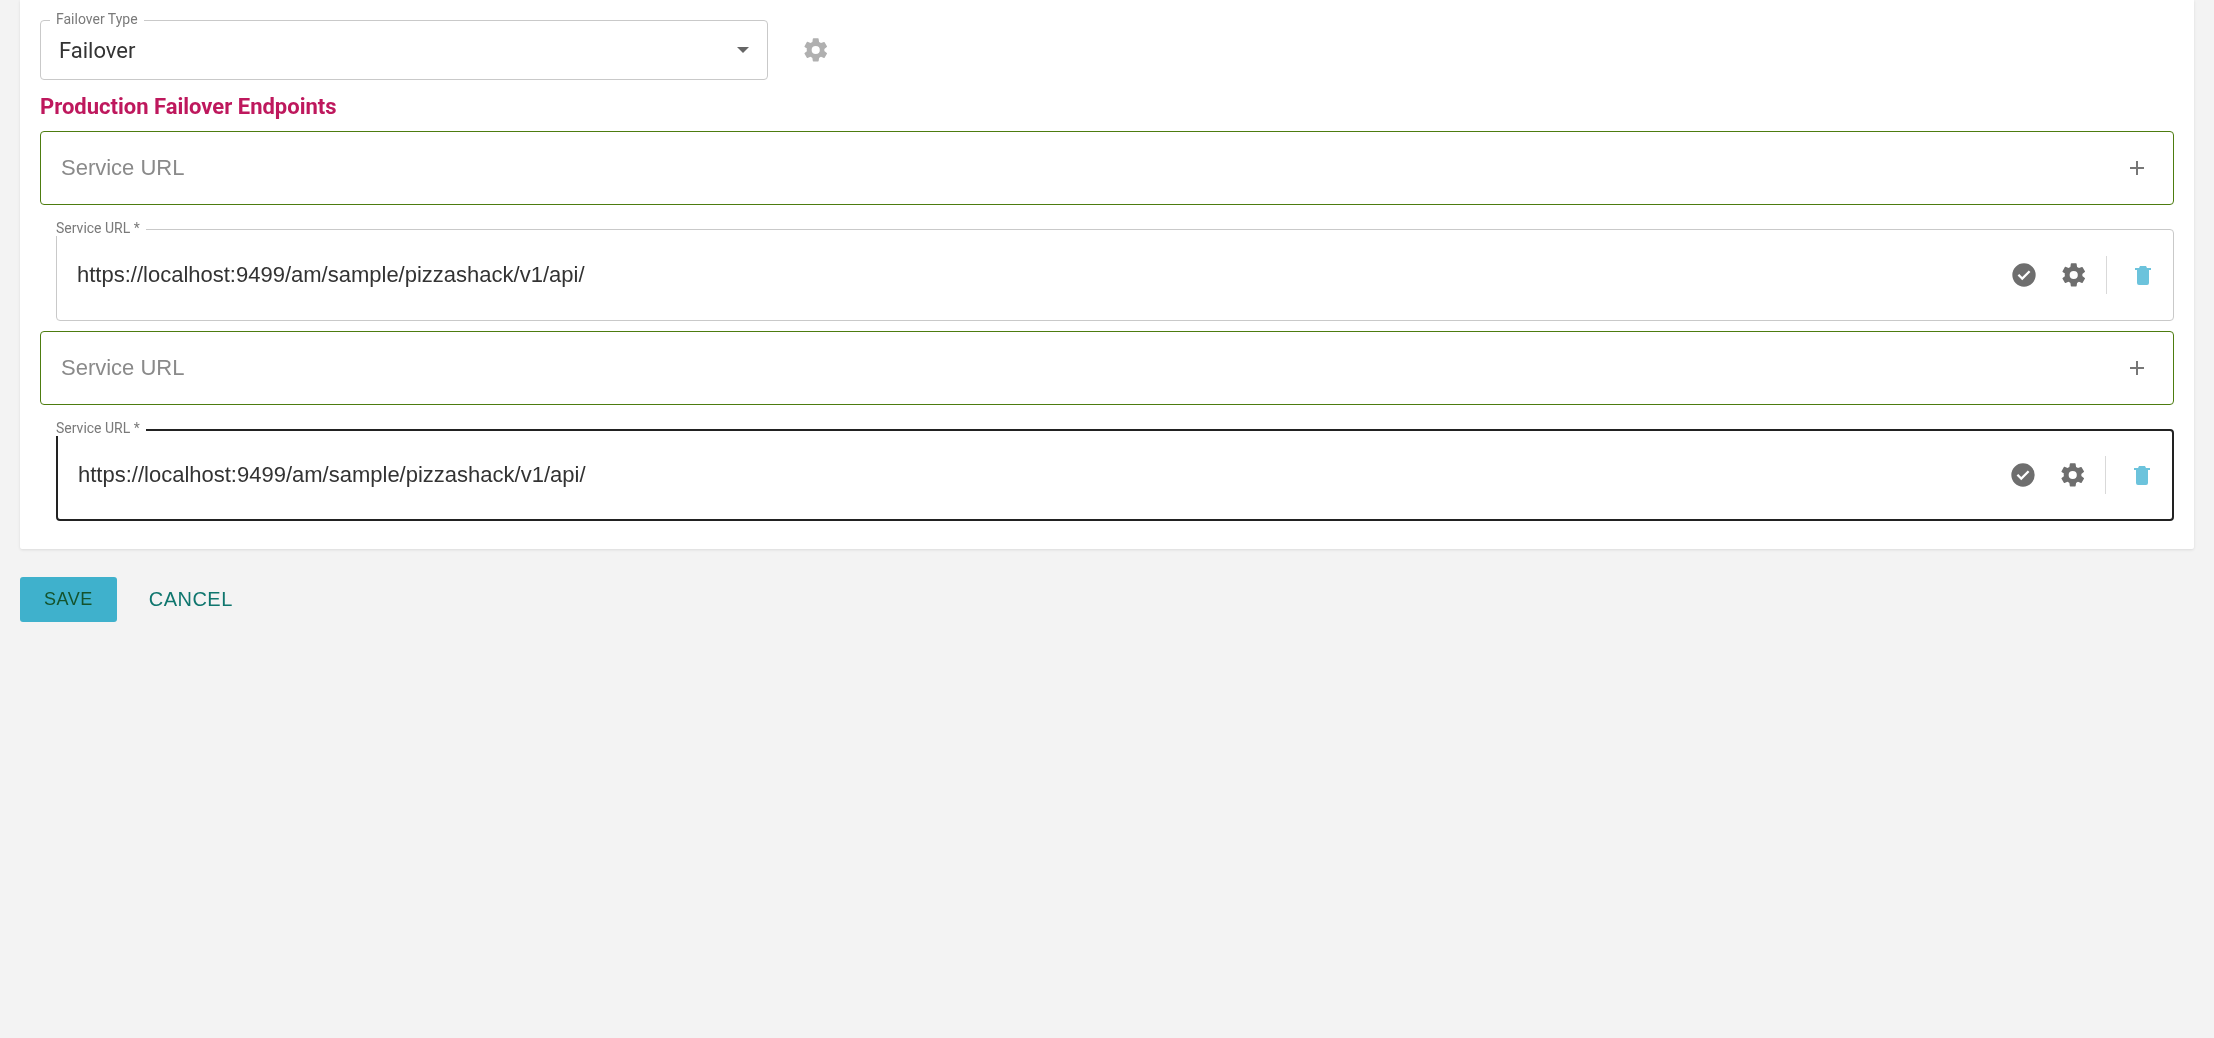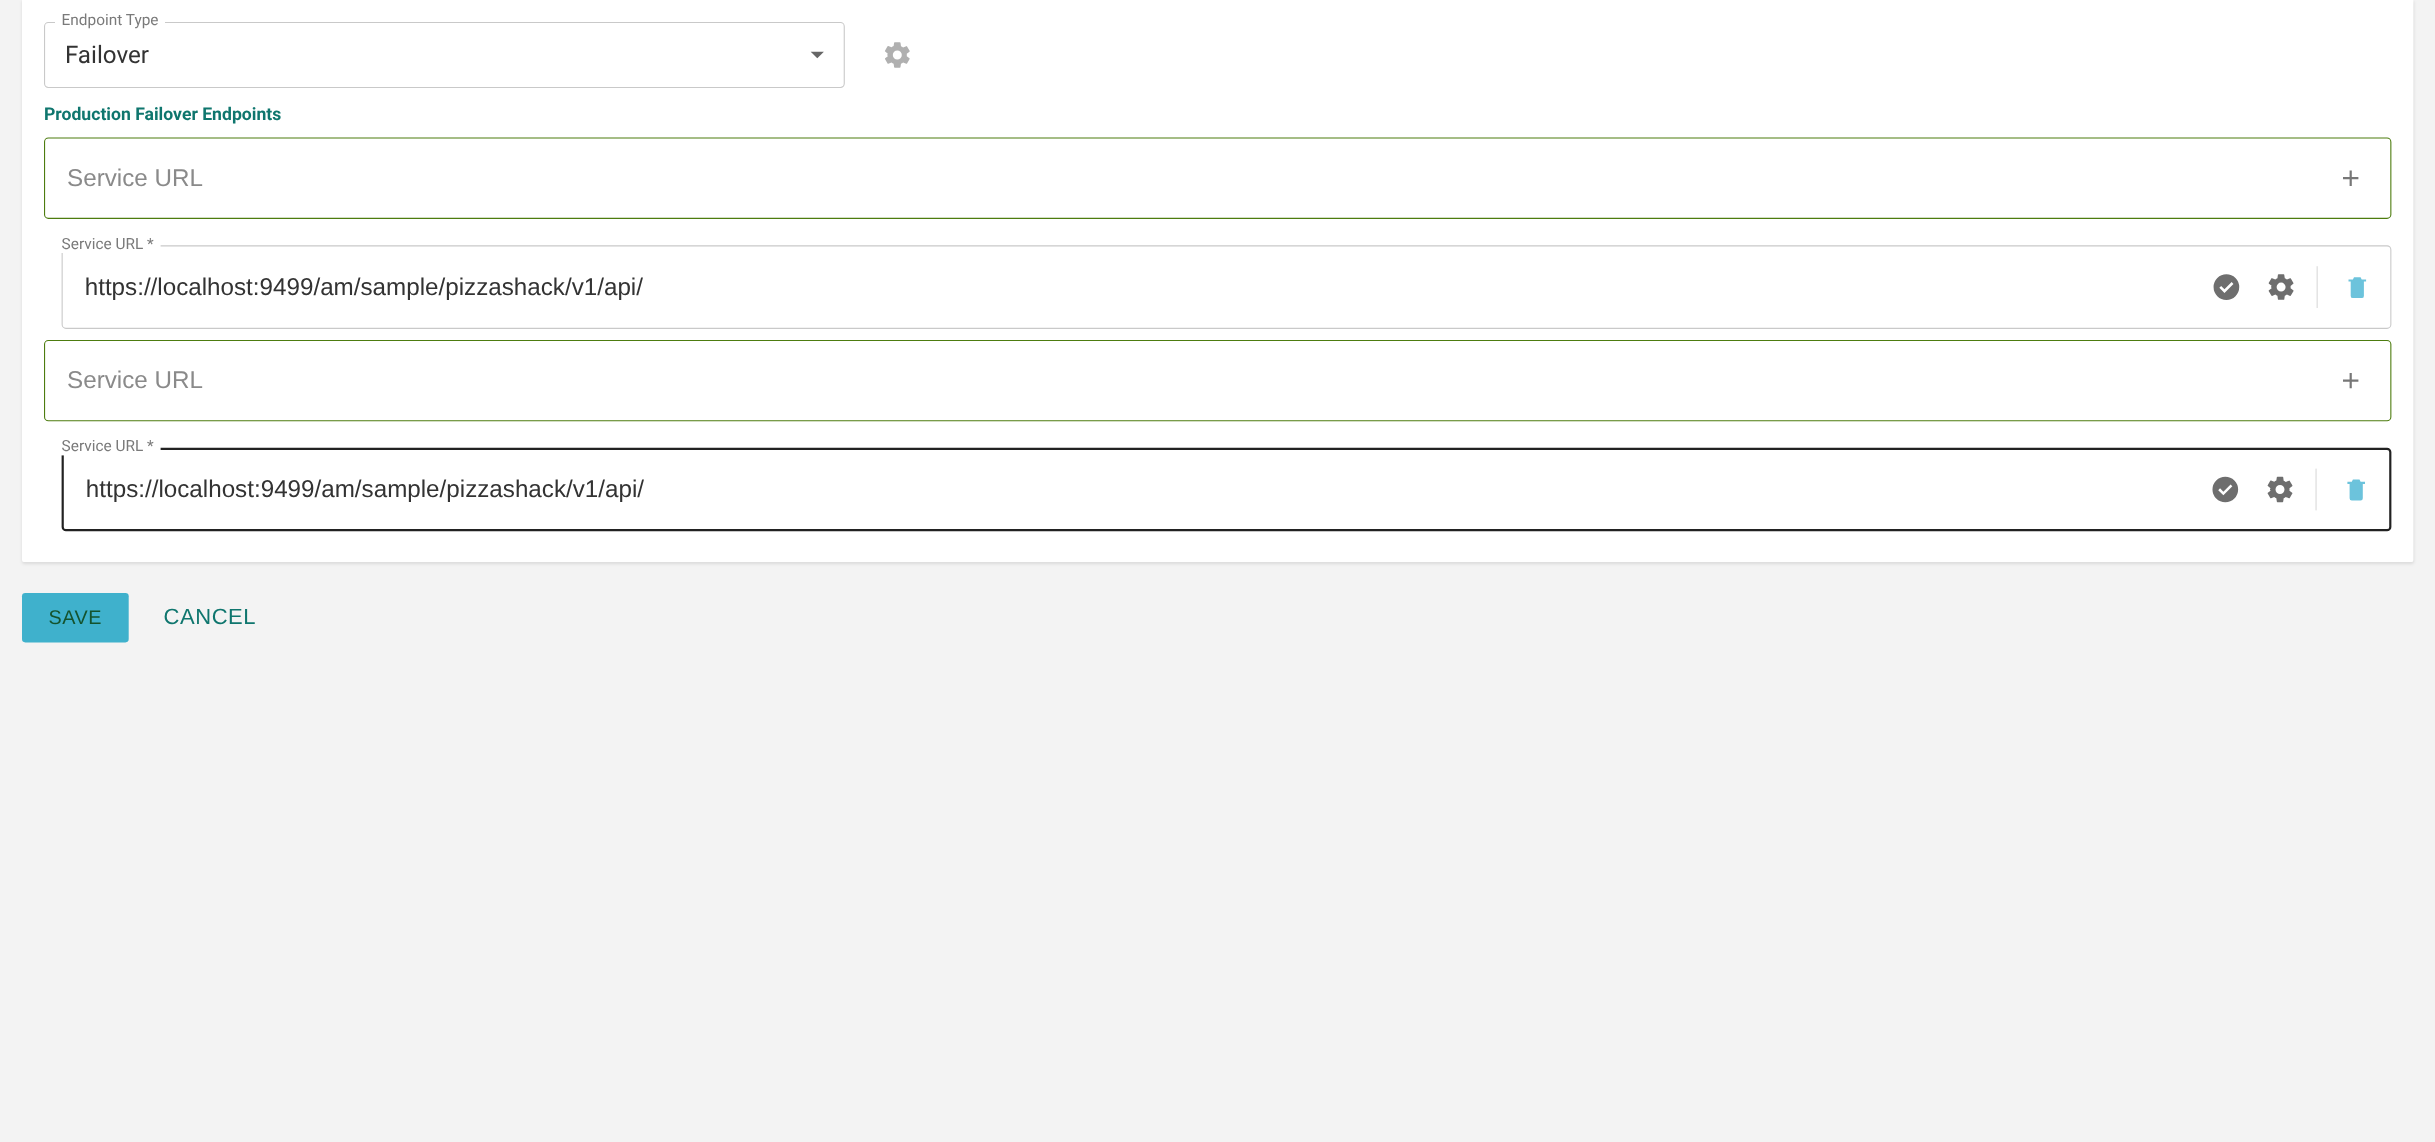--- a/index.html
+++ b/index.html
@@ -57,23 +57,23 @@
     border-top: 6px solid #666;
   }
   .gear-btn {
     width: 40px; height: 40px;
     display: flex; align-items: center; justify-content: center;
     cursor: pointer;
     color: #b0b0b0;
   }
   .gear-btn.dark { color: #6e6e6e; }
   .section-heading {
-    font-size: 16px;
+    font-size: 22px;
     font-weight: 700;
-    color: #0f766e;
+    color: #be185d;
     margin-top: 14px;
     margin-bottom: 12px;
   }
   .url-add-box {
     border: 1px solid #4d7c0f;
     border-radius: 4px;
     height: 74px;
     display: flex;
     align-items: center;
     justify-content: space-between;
@@ -105,21 +105,21 @@
     left: 10px;
     background: #fff;
     color: #7a7a7a;
     font-size: 14px;
     padding: 0 6px;
     line-height: 16px;
   }
   .outlined-field .box {
     border: 1px solid #c9c9c9;
     border-radius: 4px;
-    height: 76px;
+    height: 92px;
     display: flex;
     align-items: center;
     padding: 0 12px 0 18px;
     background: #fff;
   }
   .outlined-field.focused .box {
     border: 2px solid #222;
   }
   .outlined-field input.url-input {
     border: none;
@@ -173,21 +173,21 @@
   }
   svg { display: block; }
 </style>
 </head>
 <body>
 
 <div class="card">
 
   <div class="endpoint-type-row">
     <div class="outlined-select">
-      <span class="float-label">Endpoint Type</span>
+      <span class="float-label">Failover Type</span>
       <div class="control">
         <span>Failover</span>
         <span class="caret-down"></span>
       </div>
     </div>
     <div class="gear-btn">
       <svg width="28" height="28" viewBox="0 0 24 24" fill="currentColor">
         <path d="M19.14,12.94a7.14,7.14,0,0,0,.05-.94,7.14,7.14,0,0,0-.05-.94l2.11-1.65a.5.5,0,0,0,.12-.64l-2-3.46a.5.5,0,0,0-.61-.22l-2.49,1a7,7,0,0,0-1.63-.94l-.38-2.65A.5.5,0,0,0,13.77,2H9.77a.5.5,0,0,0-.49.42L8.9,5.07a7,7,0,0,0-1.63.94l-2.49-1a.5.5,0,0,0-.61.22l-2,3.46a.5.5,0,0,0,.12.64L4.4,11a7.14,7.14,0,0,0-.5.94,7.14,7.14,0,0,0,.5.94L2.29,14.53a.5.5,0,0,0-.12.64l2,3.46a.5.5,0,0,0,.61.22l2.49-1a7,7,0,0,0,1.63.94l.38,2.65a.5.5,0,0,0,.49.42h4a.5.5,0,0,0,.49-.42l.38-2.65a7,7,0,0,0,1.63-.94l2.49,1a.5.5,0,0,0,.61-.22l2-3.46a.5.5,0,0,0-.12-.64ZM11.77,15.5A3.5,3.5,0,1,1,15.27,12,3.5,3.5,0,0,1,11.77,15.5Z"></path>
       </svg>
     </div>

